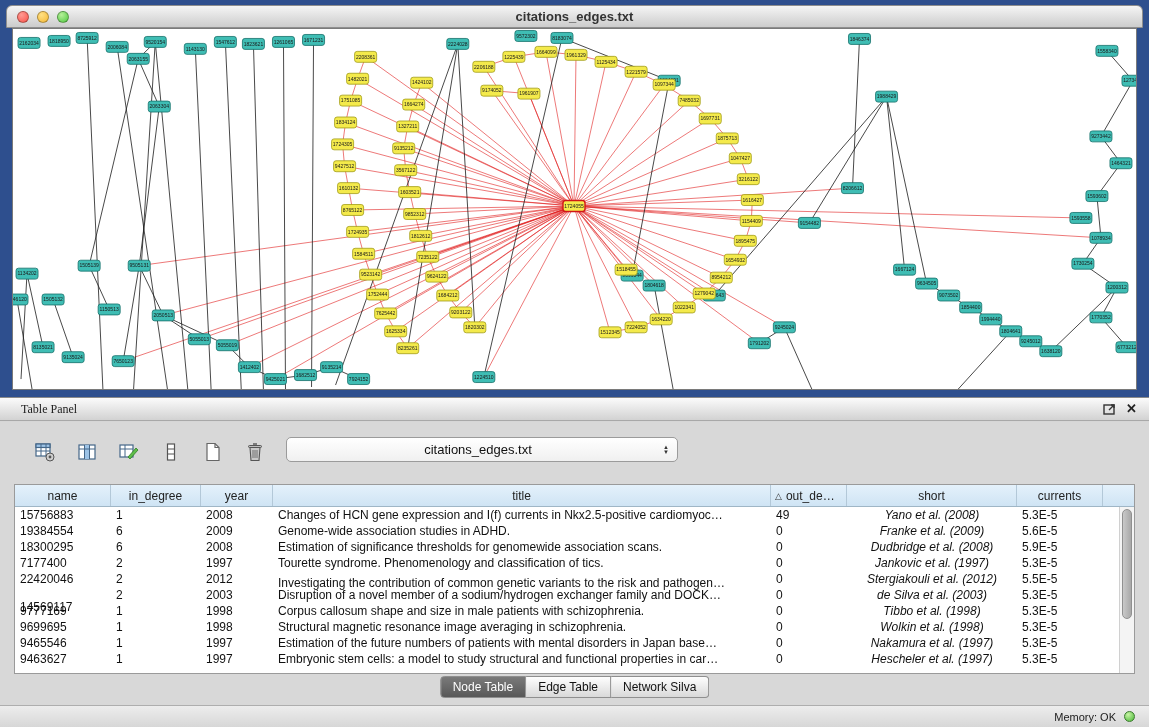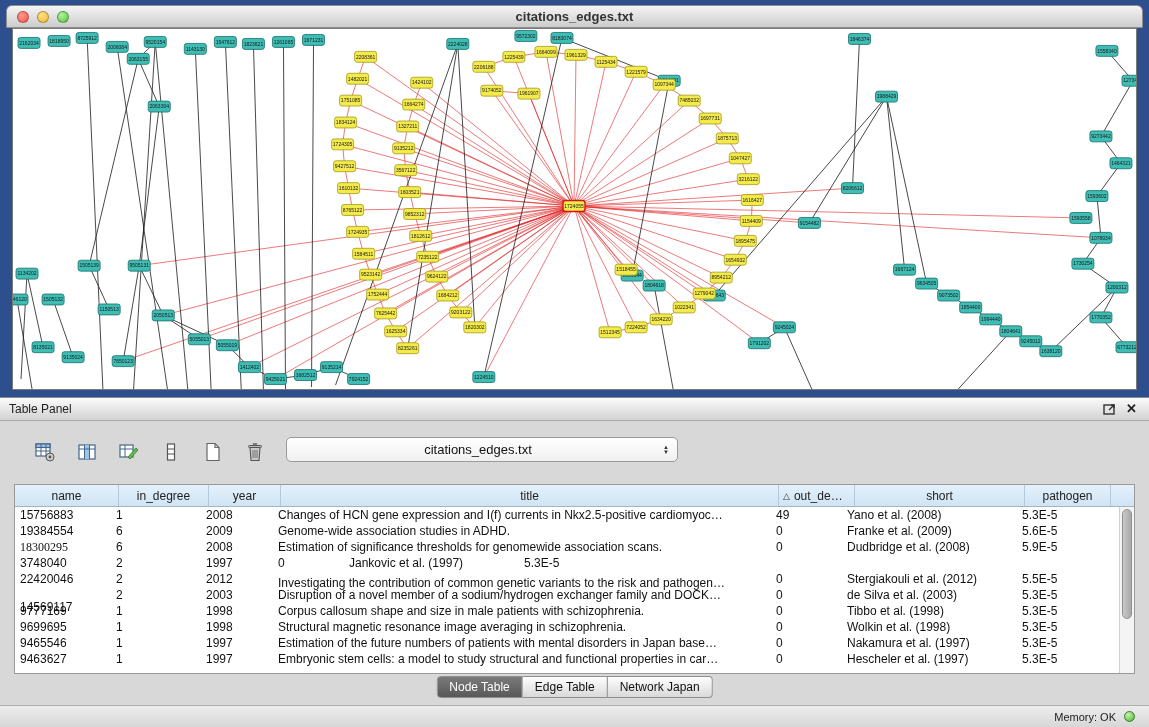--- a/index.html
+++ b/index.html
@@ -18,21 +18,21 @@
   .tl.grn { background:radial-gradient(circle at 35% 30%, #b6f09a, #4fc93f); }
   .win-title { text-align:center; font-size:13px; color:#333; line-height:21px; font-weight:bold; }
   .canvas-frame { position:absolute; left:12px; right:12px; top:28px; bottom:7px;
                   background:#ffffff; border:1px solid #7a7a7a; }
   #graph { width:100%; height:100%; display:block; }
 
   
   .panel-header { position:absolute; left:0; top:397px; width:100%; height:24px;
                   background:linear-gradient(#fbfbfb,#d2d2d2); border-top:1px solid #8a8a8a;
                   border-bottom:1px solid #a8a8a8; display:flex; align-items:center; }
-  .panel-title { font-size:12px; color:#222; padding-left:9px; flex:1; }
+  .panel-title { font-size:12px; color:#222; padding-left:21px; flex:1;font-family:Liberation Serif, serif; }
   .panel-hicons { display:flex; align-items:center; gap:10px; padding-right:12px; }
   .float-ic svg { display:block; }
   .close-ic { font-size:13px; font-weight:bold; color:#222; cursor:default; line-height:12px; }
 
   .panel-body { position:absolute; left:0; top:422px; width:100%; height:283px; background:#d8d8d8; }
 
   
   .toolbar { position:absolute; left:32px; top:16px; height:28px; display:flex; align-items:center; gap:16px; }
   .tb-btn { width:26px; height:26px; display:flex; align-items:center; justify-content:center; border-radius:3px; }
   .tb-btn svg { display:block; }
@@ -44,21 +44,21 @@
 
   
   .table-box { position:absolute; left:14px; top:62px; width:1121px; height:190px; background:#ffffff;
                border:1px solid #9a9a9a; overflow:hidden; }
   .thead { display:flex; height:22px; background:linear-gradient(#e4f1fb,#cfe4f4); border-bottom:1px solid #9fb6c6; }
   .hcell { font-size:12px; color:#222; display:flex; align-items:center; justify-content:center;
            border-right:1px solid #b3c8d8; overflow:hidden; white-space:nowrap; }
   .hcell .sort { font-size:9px; margin-right:4px; color:#333; }
   .trow { display:flex; height:16px; align-items:center; }
   .tcell { font-size:12px; color:#111; white-space:nowrap; overflow:hidden; padding-left:5px; }
-  .tcell.center { text-align:left; padding-left:0; }
+  .tcell.center { text-align:center; padding-left:0;font-style:italic; }
   .vscroll { position:absolute; right:0; top:22px; bottom:0; width:15px; background:#f4f4f4; border-left:1px solid #d0d0d0; }
   .vthumb { position:absolute; left:2px; top:2px; width:10px; height:110px; border-radius:5px;
             background:linear-gradient(90deg,#c9c9c9,#a8a8a8); border:1px solid #909090; }
 
   
   .tabs { position:absolute; left:50%; transform:translateX(-50%); top:254px; display:flex; }
   .tab { font-size:12px; padding:3px 12px; border:1px solid #8f8f8f; border-left:none;
          background:linear-gradient(#fefefe,#d9d9d9); color:#111; }
   .tab:first-child { border-left:1px solid #8f8f8f; border-radius:4px 0 0 4px; }
   .tab:last-child { border-radius:0 4px 4px 0; }
@@ -812,41 +812,41 @@
     <div class="dropdown">
       <span class="dd-text">citations_edges.txt</span>
       <span class="dd-arrows">
           <span>▲</span>
           <span>▼</span>
         </span>
     </div>
 
     <div class="table-box">
       <div class="thead" id="thead">
-          <div class="hcell" style="width: 104px;">
+          <div class="hcell" style="width: 96px;">
             <span>name</span>
           </div>
           <div class="hcell" style="width: 90px;">
             <span>in_degree</span>
           </div>
           <div class="hcell" style="width: 72px;">
             <span>year</span>
           </div>
           <div class="hcell" style="width: 498px;">
             <span>title</span>
           </div>
           <div class="hcell" style="width: 76px; justify-content: flex-start; padding-left: 4px;">
             <span class="sort">△</span>
             <span>out_de…</span>
           </div>
           <div class="hcell" style="width: 170px;">
             <span>short</span>
           </div>
           <div class="hcell" style="width: 86px;">
-            <span>pathogen</span>
+            <span>currents</span>
           </div>
           <div class="hcell" style="flex: 1 1 0%; border-right: none;"></div>
         </div>
       <div id="tbody">
           <div class="trow">
             <div class="tcell" style="width: 96px;">15756883</div>
             <div class="tcell" style="width: 90px;">1</div>
             <div class="tcell" style="width: 72px;">2008</div>
             <div class="tcell" style="width: 498px;">Changes of HCN gene expression and I(f) currents in Nkx2.5-positive cardiomyoc…</div>
             <div class="tcell" style="width: 76px;">49</div>
@@ -856,32 +856,33 @@
           <div class="trow">
             <div class="tcell" style="width: 96px;">19384554</div>
             <div class="tcell" style="width: 90px;">6</div>
             <div class="tcell" style="width: 72px;">2009</div>
             <div class="tcell" style="width: 498px;">Genome-wide association studies in ADHD.</div>
             <div class="tcell" style="width: 76px;">0</div>
             <div class="tcell center" style="width: 170px;">Franke et al. (2009)</div>
             <div class="tcell" style="width: 86px;">5.6E-5</div>
           </div>
           <div class="trow">
-            <div class="tcell" style="width: 96px; font-family: Liberation Serif, serif;">18300295</div>
+            <div class="tcell" style="width: 96px;">18300295</div>
             <div class="tcell" style="width: 90px;">6</div>
             <div class="tcell" style="width: 72px;">2008</div>
             <div class="tcell" style="width: 498px;">Estimation of significance thresholds for genomewide association scans.</div>
             <div class="tcell" style="width: 76px;">0</div>
             <div class="tcell center" style="width: 170px;">Dudbridge et al. (2008)</div>
             <div class="tcell" style="width: 86px;">5.9E-5</div>
           </div>
           <div class="trow">
-            <div class="tcell" style="width: 96px;">3748040</div>
+            <div class="tcell" style="width: 96px;">7177400</div>
             <div class="tcell" style="width: 90px;">2</div>
             <div class="tcell" style="width: 72px;">1997</div>
+            <div class="tcell" style="width: 498px;">Tourette syndrome. Phenomenology and classification of tics.</div>
             <div class="tcell" style="width: 76px;">0</div>
             <div class="tcell center" style="width: 170px;">Jankovic et al. (1997)</div>
             <div class="tcell" style="width: 86px;">5.3E-5</div>
           </div>
           <div class="trow">
             <div class="tcell" style="width: 96px;">22420046</div>
             <div class="tcell" style="width: 90px;">2</div>
             <div class="tcell" style="width: 72px;">2012</div>
             <div class="tcell" style="width: 498px; margin-top: 8px;">Investigating the contribution of common genetic variants to the risk and pathogen…</div>
             <div class="tcell" style="width: 76px;">0</div>
@@ -935,21 +936,21 @@
           </div>
         </div>
       <div class="vscroll">
           <div class="vthumb"></div>
         </div>
     </div>
 
     <div class="tabs" id="tabs">
         <div class="tab active">Node Table</div>
         <div class="tab">Edge Table</div>
-        <div class="tab">Network Japan</div>
+        <div class="tab">Network Silva</div>
       </div>
   </div>
 
   <div class="status-bar">
     <span class="mem-label">Memory: OK</span>
     <span class="mem-dot"></span>
   </div>
 
 </div>
 

